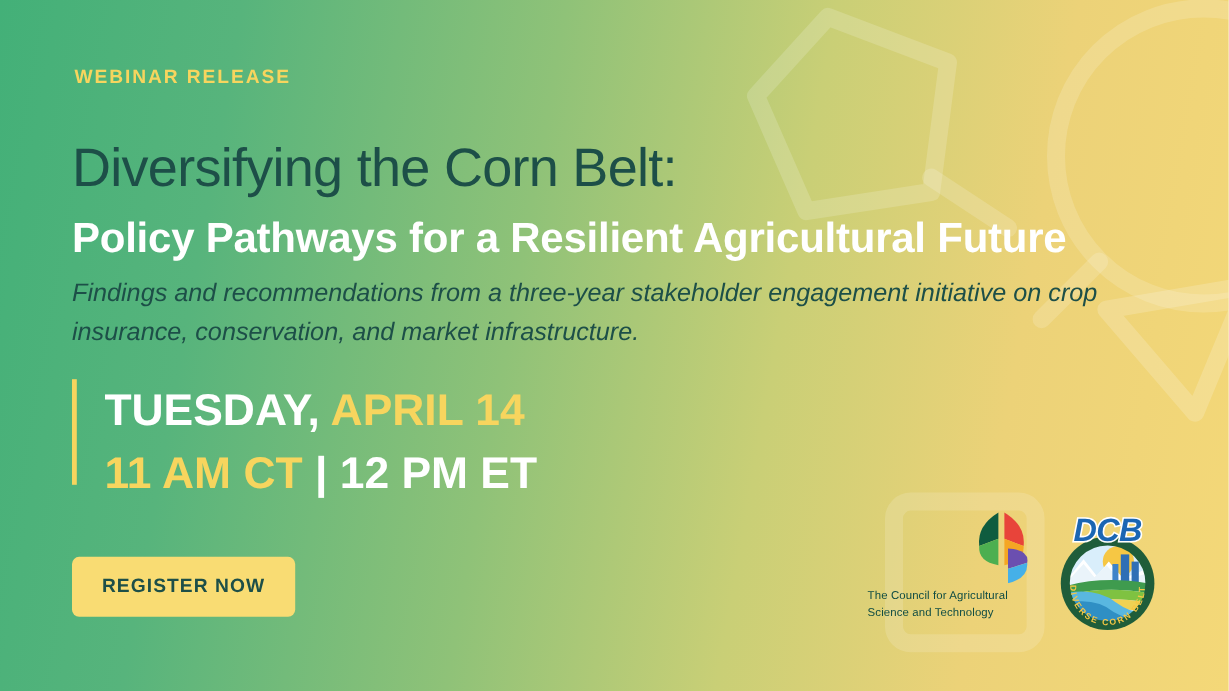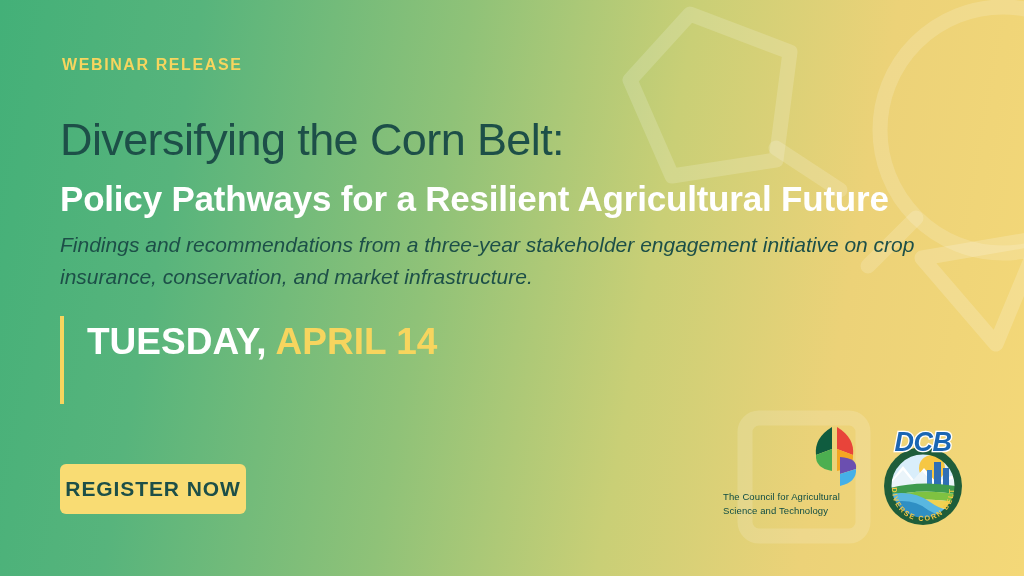--- a/index.html
+++ b/index.html
@@ -108,21 +108,21 @@
     position: absolute;
     left: 60px;
     top: 464px;
     width: 186px;
     height: 50px;
     background: #f9dc73;
     border: none;
     border-radius: 6px;
     color: #1d4f48;
     font-family: "Liberation Sans", sans-serif;
-    font-size: 21px;
+    font-size: 16px;
     font-weight: bold;
     letter-spacing: 0.9px;
     cursor: pointer;
     padding: 0;
   }
 
   
   .logo-cast {
     position: absolute;
     left: 718px;
@@ -195,20 +195,25 @@
     <h1 class="title-main">Diversifying the Corn Belt:</h1>
 
     <h2 class="title-sub">Policy Pathways for a Resilient Agricultural Future</h2>
 
     <p class="description">Findings and recommendations from a three-year stakeholder engagement initiative on crop insurance, conservation, and market infrastructure.</p>
 
     <div class="date-block">
       <div class="date-line">
         <span class="accent-white">TUESDAY,</span>
         <span class="accent-yellow">APRIL 14</span>
+      </div>
+      <div class="date-line">
+        <span class="accent-yellow">11 AM CT</span>
+        <span class="accent-white">|</span>
+        <span class="accent-white">12 PM ET</span>
       </div>
     </div>
 
     <button class="cta-button">REGISTER NOW</button>
 
     <div class="logo-cast">
       <div class="cast-mark">
         <svg width="52" height="62" viewBox="0 0 52 62" xmlns="http://www.w3.org/2000/svg">
           <path d="M20 3 L20 25 L4 31 Q2 14 20 3 Z" fill="#0f5c3f"></path>
           <path d="M4 31 L20 25 L20 47 Q3 44 4 31 Z" fill="#4caf50"></path>

